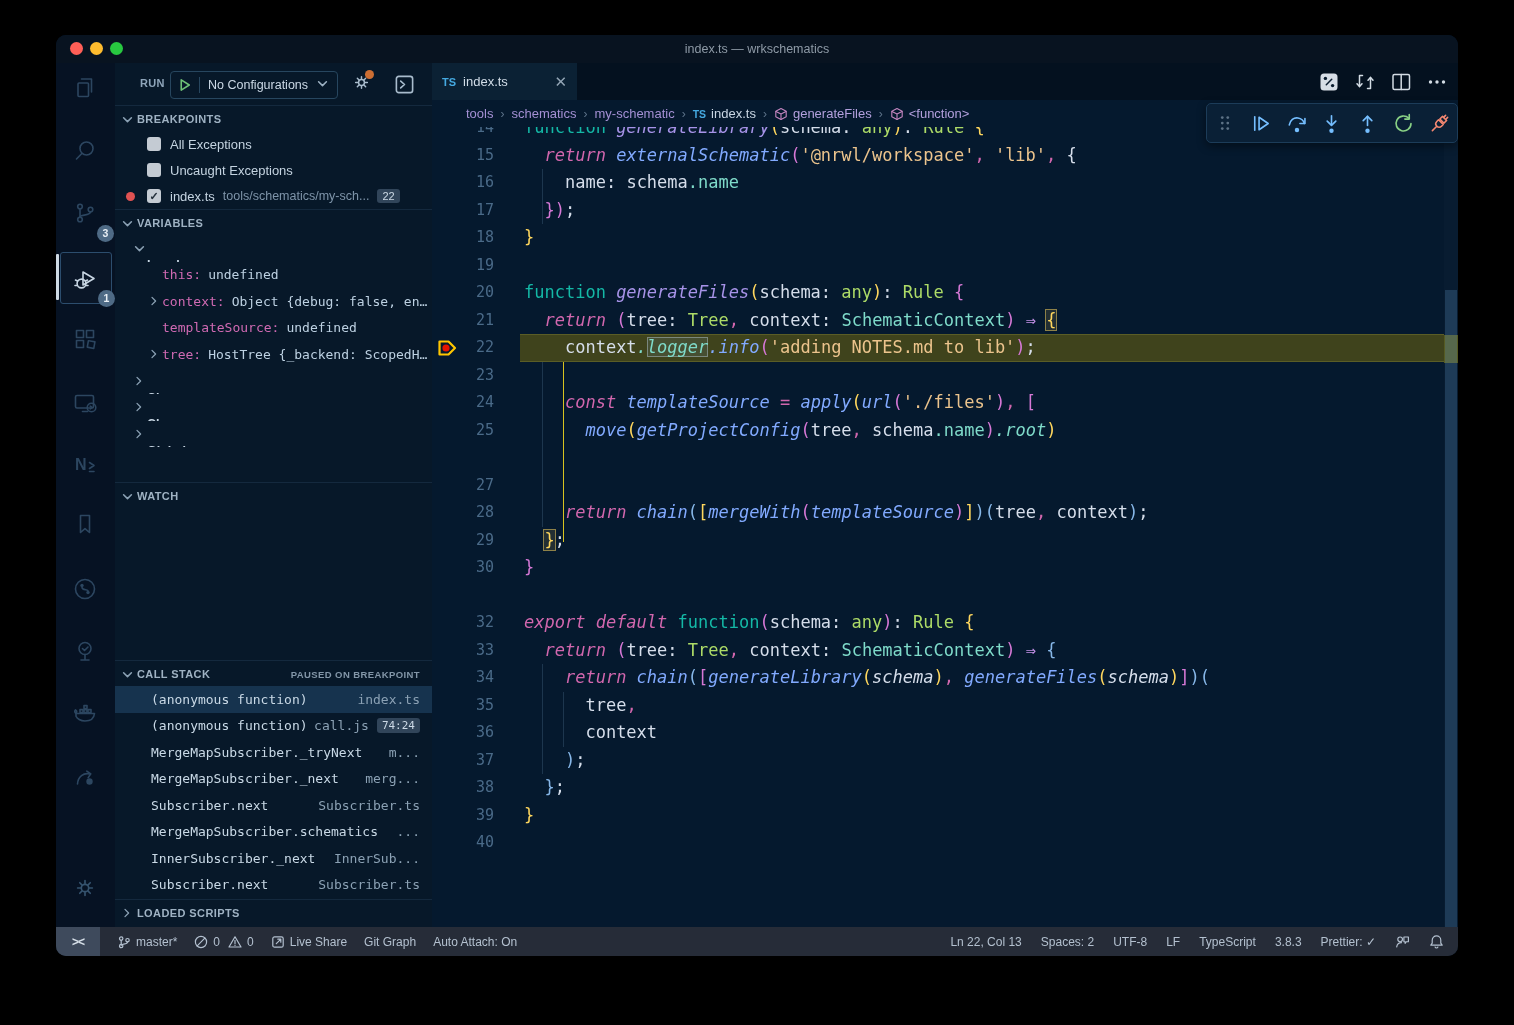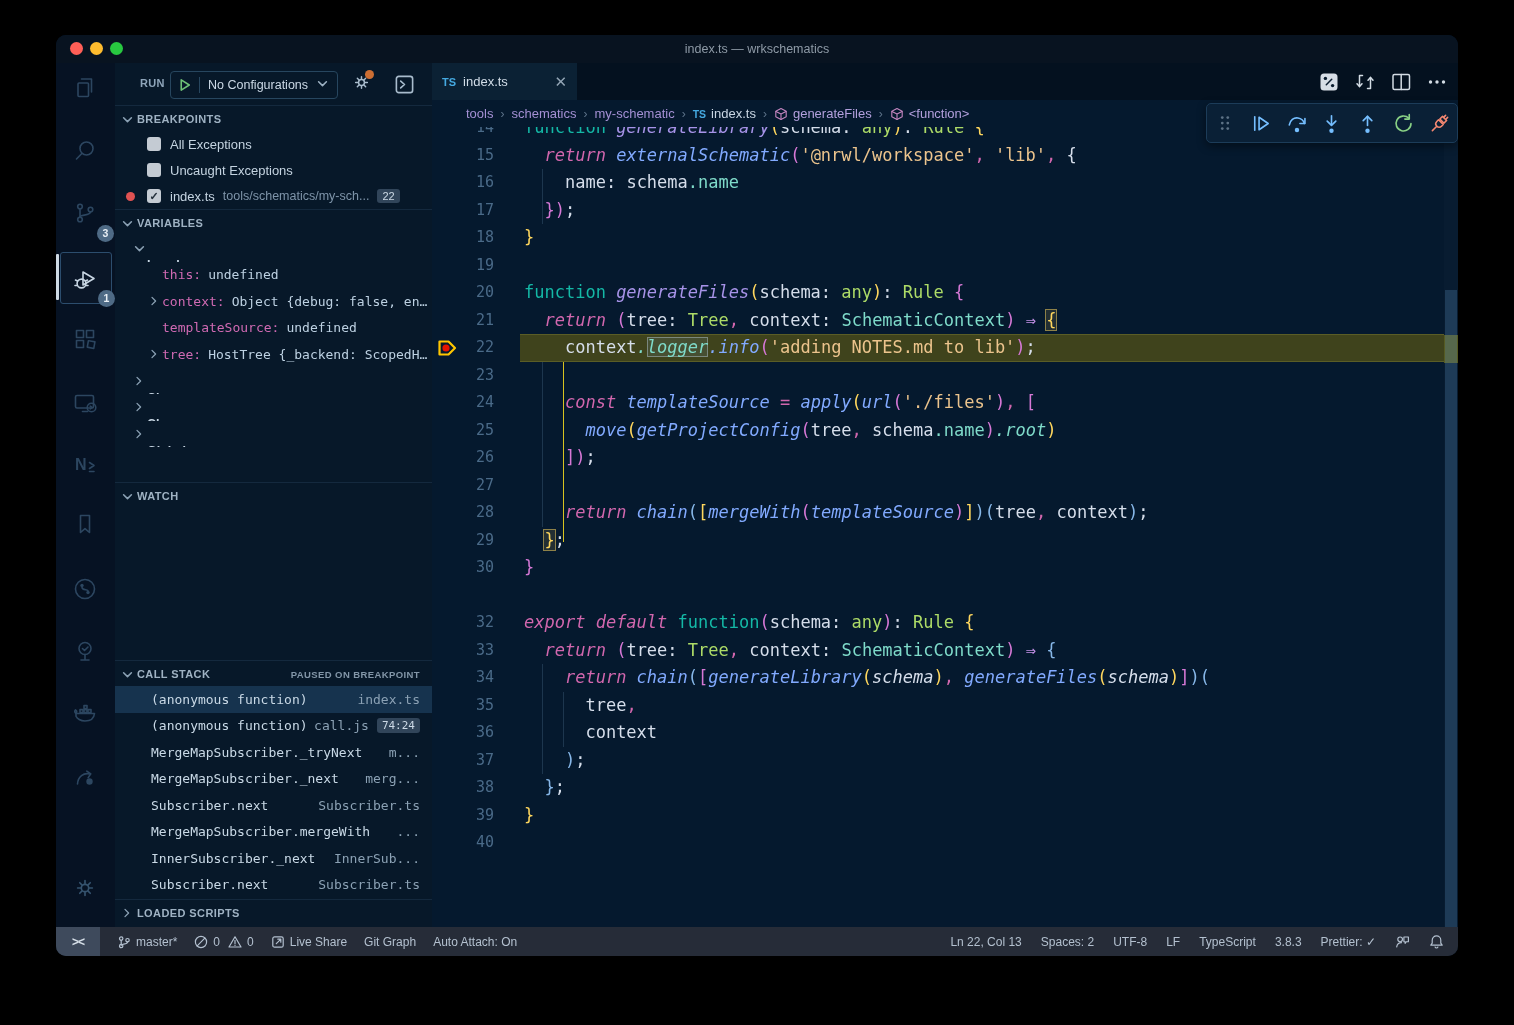--- a/index.html
+++ b/index.html
@@ -360,21 +360,21 @@
           </div>
           <div class="cs-row" style="top: 702.5px;">
             <span class="cs-name">MergeMapSubscriber._next</span>
             <span class="cs-file">merg...</span>
           </div>
           <div class="cs-row" style="top: 729px;">
             <span class="cs-name">Subscriber.next</span>
             <span class="cs-file">Subscriber.ts</span>
           </div>
           <div class="cs-row" style="top: 755.5px;">
-            <span class="cs-name">MergeMapSubscriber.mergeWith</span>
+            <span class="cs-name">MergeMapSubscriber.schematics</span>
             <span class="cs-file">...</span>
           </div>
           <div class="cs-row" style="top: 782px;">
             <span class="cs-name">InnerSubscriber._next</span>
             <span class="cs-file">InnerSub...</span>
           </div>
           <div class="cs-row" style="top: 808.5px;">
             <span class="cs-name">Subscriber.next</span>
             <span class="cs-file">Subscriber.ts</span>
           </div>
@@ -531,25 +531,20 @@
             </div>
             <div class="cline" style="top: 275px;">
               <div class="glyph"></div>
               <div class="lnum">24</div>
               <div class="ltext"><span class="s-tx">    </span><span class="s-kw">const </span><span class="s-fn">templateSource</span><span class="s-tx"> </span><span class="s-pk">=</span><span class="s-tx"> </span><span class="s-fn">apply</span><span class="s-b1">(</span><span class="s-fn">url</span><span class="s-b2">(</span><span class="s-str">'./files'</span><span class="s-b2">)</span><span class="s-pk">,</span><span class="s-tx"> </span><span class="s-b2">[</span></div>
             </div>
             <div class="cline" style="top: 302.5px;">
               <div class="glyph"></div>
               <div class="lnum">25</div>
               <div class="ltext"><span class="s-tx">      </span><span class="s-fn">move</span><span class="s-b1">(</span><span class="s-fn">getProjectConfig</span><span class="s-b2">(</span><span class="s-tx">tree</span><span class="s-pk">,</span><span class="s-tx"> </span><span class="s-tx">schema</span><span class="s-pr">.name</span><span class="s-b2">)</span><span class="s-pri">.root</span><span class="s-b1">)</span></div>
-            </div>
-            <div class="cline" style="top: 330px;">
-              <div class="glyph"></div>
-              <div class="lnum">26</div>
-              <div class="ltext"><span class="s-tx">    </span><span class="s-b2">])</span><span class="s-tx">;</span></div>
             </div>
             <div class="cline" style="top: 357.5px;">
               <div class="glyph"></div>
               <div class="lnum">27</div>
               <div class="ltext"></div>
             </div>
             <div class="cline" style="top: 385px;">
               <div class="glyph"></div>
               <div class="lnum">28</div>
               <div class="ltext"><span class="s-tx">    </span><span class="s-kw">return </span><span class="s-fn">chain</span><span class="s-b3">(</span><span class="s-b1">[</span><span class="s-fn">mergeWith</span><span class="s-b2">(</span><span class="s-fn">templateSource</span><span class="s-b2">)</span><span class="s-b1">]</span><span class="s-b3">)</span><span class="s-b3">(</span><span class="s-tx">tree</span><span class="s-pk">,</span><span class="s-tx"> </span><span class="s-tx">context</span><span class="s-b3">)</span><span class="s-tx">;</span></div>

